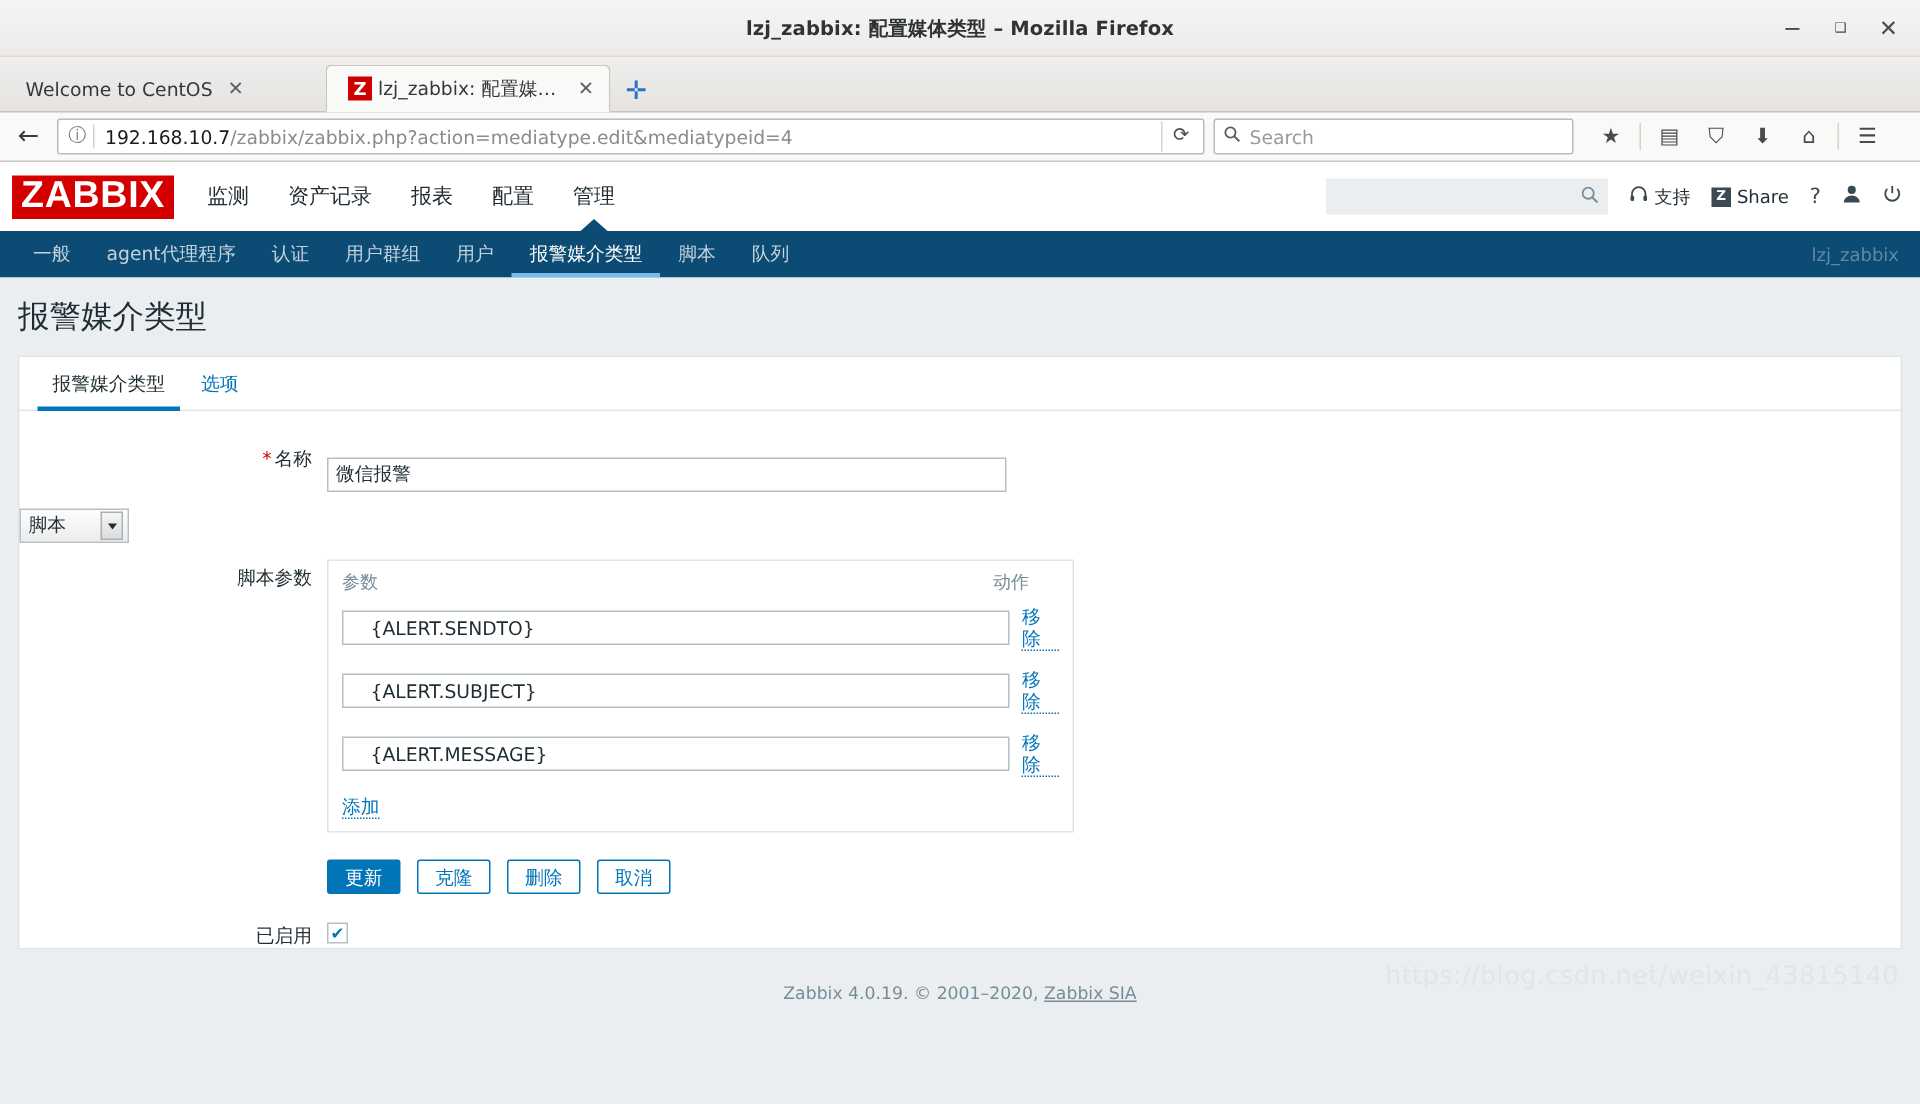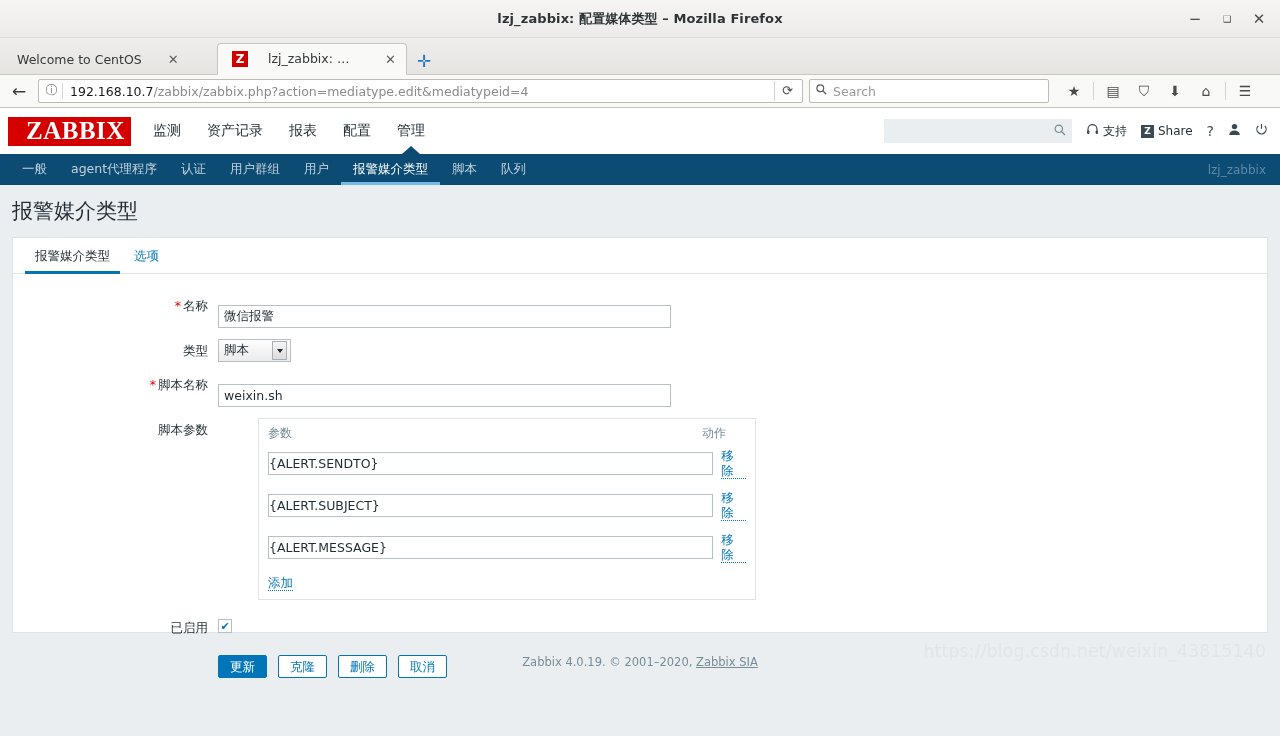--- a/index.html
+++ b/index.html
@@ -40,21 +40,21 @@
   .ff-tabbar {
     height: 37px;
     background: linear-gradient(to bottom, #efeeed 0%, #e6e4e1 100%);
     border-bottom: 1px solid #c9c5c1;
     display: flex; align-items: flex-end;
     padding-left: 2px;
     position: relative;
   }
   .ff-tab {
     height: 31px; display: flex; align-items: center;
-    padding: 0 10px 0 14px; gap: 20px;
+    padding: 0 10px 0 14px; gap: 4px;
     font-size: 12.5px; color: #35383a;
     border-left: 1px solid #c9c5c1; border-right: 1px solid #c9c5c1;
     border-top: 1px solid transparent;
     border-top-left-radius: 4px; border-top-right-radius: 4px;
     max-width: 230px;
     position: relative;
   }
   .ff-tab.inactive { background: transparent; border-color: transparent; }
   .ff-tab.inactive + .ff-tab { }
   .ff-tab.active {
@@ -120,23 +120,23 @@
   }
   .ff-navsep { width: 1px; height: 18px; background: #d6d2ce; margin: 0 3px; }
 
   
   .zx-header {
     height: 46px; background: #fff; display: flex; align-items: center;
     padding: 0 12px 0 0; position: relative;
   }
   .zx-logo {
     background: #d40000; color: #fff;
-    font-family: Liberation Serif, serif;
+    font-family: Liberation Sans, sans-serif;
     font-weight: bold; font-size: 25px; letter-spacing: 0.5px;
-    padding: 1px 6px 3px 18px; margin-left: 8px; line-height: 1;
+    padding: 1px 6px 3px 6px; margin-left: 8px; line-height: 1;
   }
   .zx-mainnav { display: flex; align-items: center; margin-left: 22px; gap: 26px; height: 46px; text-align: right; }
   .zx-mainnav-item {
     font-size: 14px; color: #1f2c33; position: relative; height: 46px;
     display: flex; align-items: center;
   }
   .zx-mainnav-item.active::after {
     content: ""; position: absolute; bottom: 0; left: 50%;
     transform: translateX(-50%);
     border-left: 9px solid transparent; border-right: 9px solid transparent;
@@ -233,31 +233,30 @@
     display: flex; align-items: center; justify-content: center;
   }
   .zx-select .arrow {
     border-left: 3.5px solid transparent; border-right: 3.5px solid transparent;
     border-top: 4px solid #1f2c33;
   }
 
   .zx-paramtable {
     border: 1px solid #dfe4e7; width: 498px; padding: 6px 9px 8px 9px;
     background: #fff;
-    margin-left: 40px;
   }
   .zx-param-head {
     display: flex; font-size: 12px; color: #768d99; padding-bottom: 6px;
   }
   .zx-param-head .c1 { flex: 1; }
   .zx-param-head .c2 { width: 44px; text-align: left; }
   .zx-param-row { display: flex; align-items: center; margin-bottom: 11px; }
   .zx-param-row .pinput {
     width: 450px; height: 23px; border: 1px solid #b5bfc5; background: #fff;
-    font-size: 12.5px; color: #1f2c33; padding: 0 0; outline: none;
+    font-size: 12.5px; color: #1f2c33; padding: 0 18px; outline: none;
     font-family: "DejaVu Sans", "Liberation Sans", sans-serif;
   }
   .zx-link-dashed {
     color: #0275b8; font-size: 12.5px; margin-left: 8px;
     border-bottom: 1px dotted #0275b8; line-height: 1.2;
   }
   .zx-addlink {
     color: #0275b8; font-size: 12.5px; display: inline-block;
     border-bottom: 1px dotted #0275b8; line-height: 1.2; text-align: center;
   }
@@ -413,33 +412,28 @@
     </div>
 
     <div class="zx-form">
 
       <div class="zx-row">
         <div class="zx-label"><span class="zx-req">*</span><span>名称</span></div>
         <input class="zx-input w453" type="text" value="微信报警" style="">
       </div>
 
       <div class="zx-row">
-        <div class="zx-label">类型</div>
         <div class="zx-select">
           <span class="txt">脚本</span>
           <span class="arrowbox">
               <span class="arrow"></span>
             </span>
         </div>
       </div>
 
-      <div class="zx-row">
-        <div class="zx-label"><span class="zx-req">*</span><span>脚本名称</span></div>
-        <input class="zx-input w453" type="text" value="weixin.sh" style="">
-      </div>
 
       <div class="zx-row">
         <div class="zx-label">脚本参数</div>
         <div class="zx-paramtable">
           <div class="zx-param-head">
             <div class="c1">参数</div>
             <div class="c2">动作</div>
           </div>
 
           <div class="zx-param-row">
@@ -454,35 +448,35 @@
             <input class="pinput" type="text" value="{ALERT.MESSAGE}" style="">
             <span class="zx-link-dashed">移除</span>
           </div>
 
           <div style="padding-top:1px;">
             <span class="zx-addlink">添加</span>
           </div>
         </div>
       </div>
 
-      <div class="zx-row" style="margin-top:16px;">
-        <div class="zx-label">已启用</div>
-        <div class="zx-checkbox">✔</div>
-      </div>
-
       <div class="zx-row" style="margin-top:18px;">
         <div class="zx-label"></div>
         <div class="zx-btnrow">
           <button class="zx-btn primary">更新</button>
           <button class="zx-btn">克隆</button>
           <button class="zx-btn">删除</button>
           <button class="zx-btn">取消</button>
         </div>
       </div>
 
+      <div class="zx-row" style="margin-top:16px;">
+        <div class="zx-label">已启用</div>
+        <div class="zx-checkbox">✔</div>
+      </div>
+
     </div>
   </div>
 
   <div class="zx-footer">
     <span>Zabbix 4.0.19. © 2001–2020,</span>
     <a href="#">Zabbix SIA</a>
     <span class="zx-watermark">https://blog.csdn.net/weixin_43815140</span>
   </div>
 </div>
 

